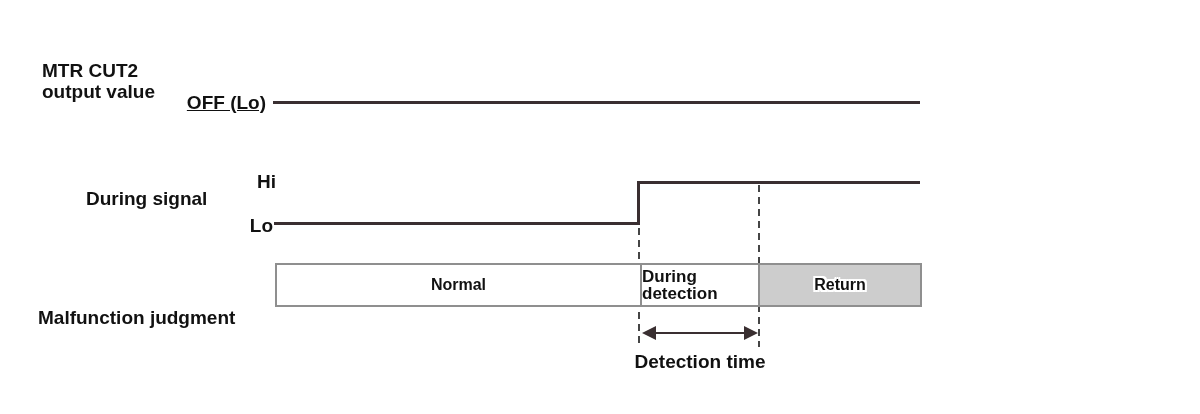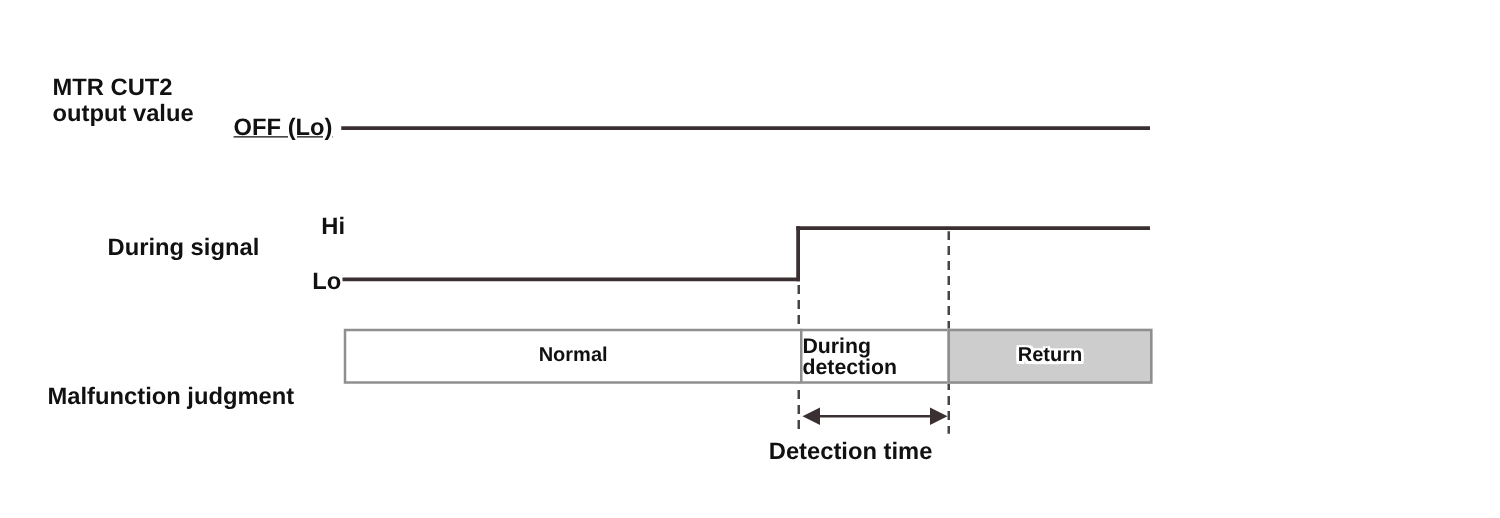--- a/index.html
+++ b/index.html
@@ -18,21 +18,21 @@
   }
   .lbl {
     position: absolute;
     font-weight: 700;
     font-size: 19px;
     line-height: 1.12;
     color: var(--text, #111);
     white-space: pre-line;
   }
   .lbl.right { text-align: right; }
-  .lbl.center { text-align: left; }
+  .lbl.center { text-align: center; }
   .hline {
     position: absolute;
     height: 3px;
     background: var(--signal-line, #3a2f31);
   }
   .vline {
     position: absolute;
     width: 3px;
     background: var(--signal-line, #3a2f31);
   }

